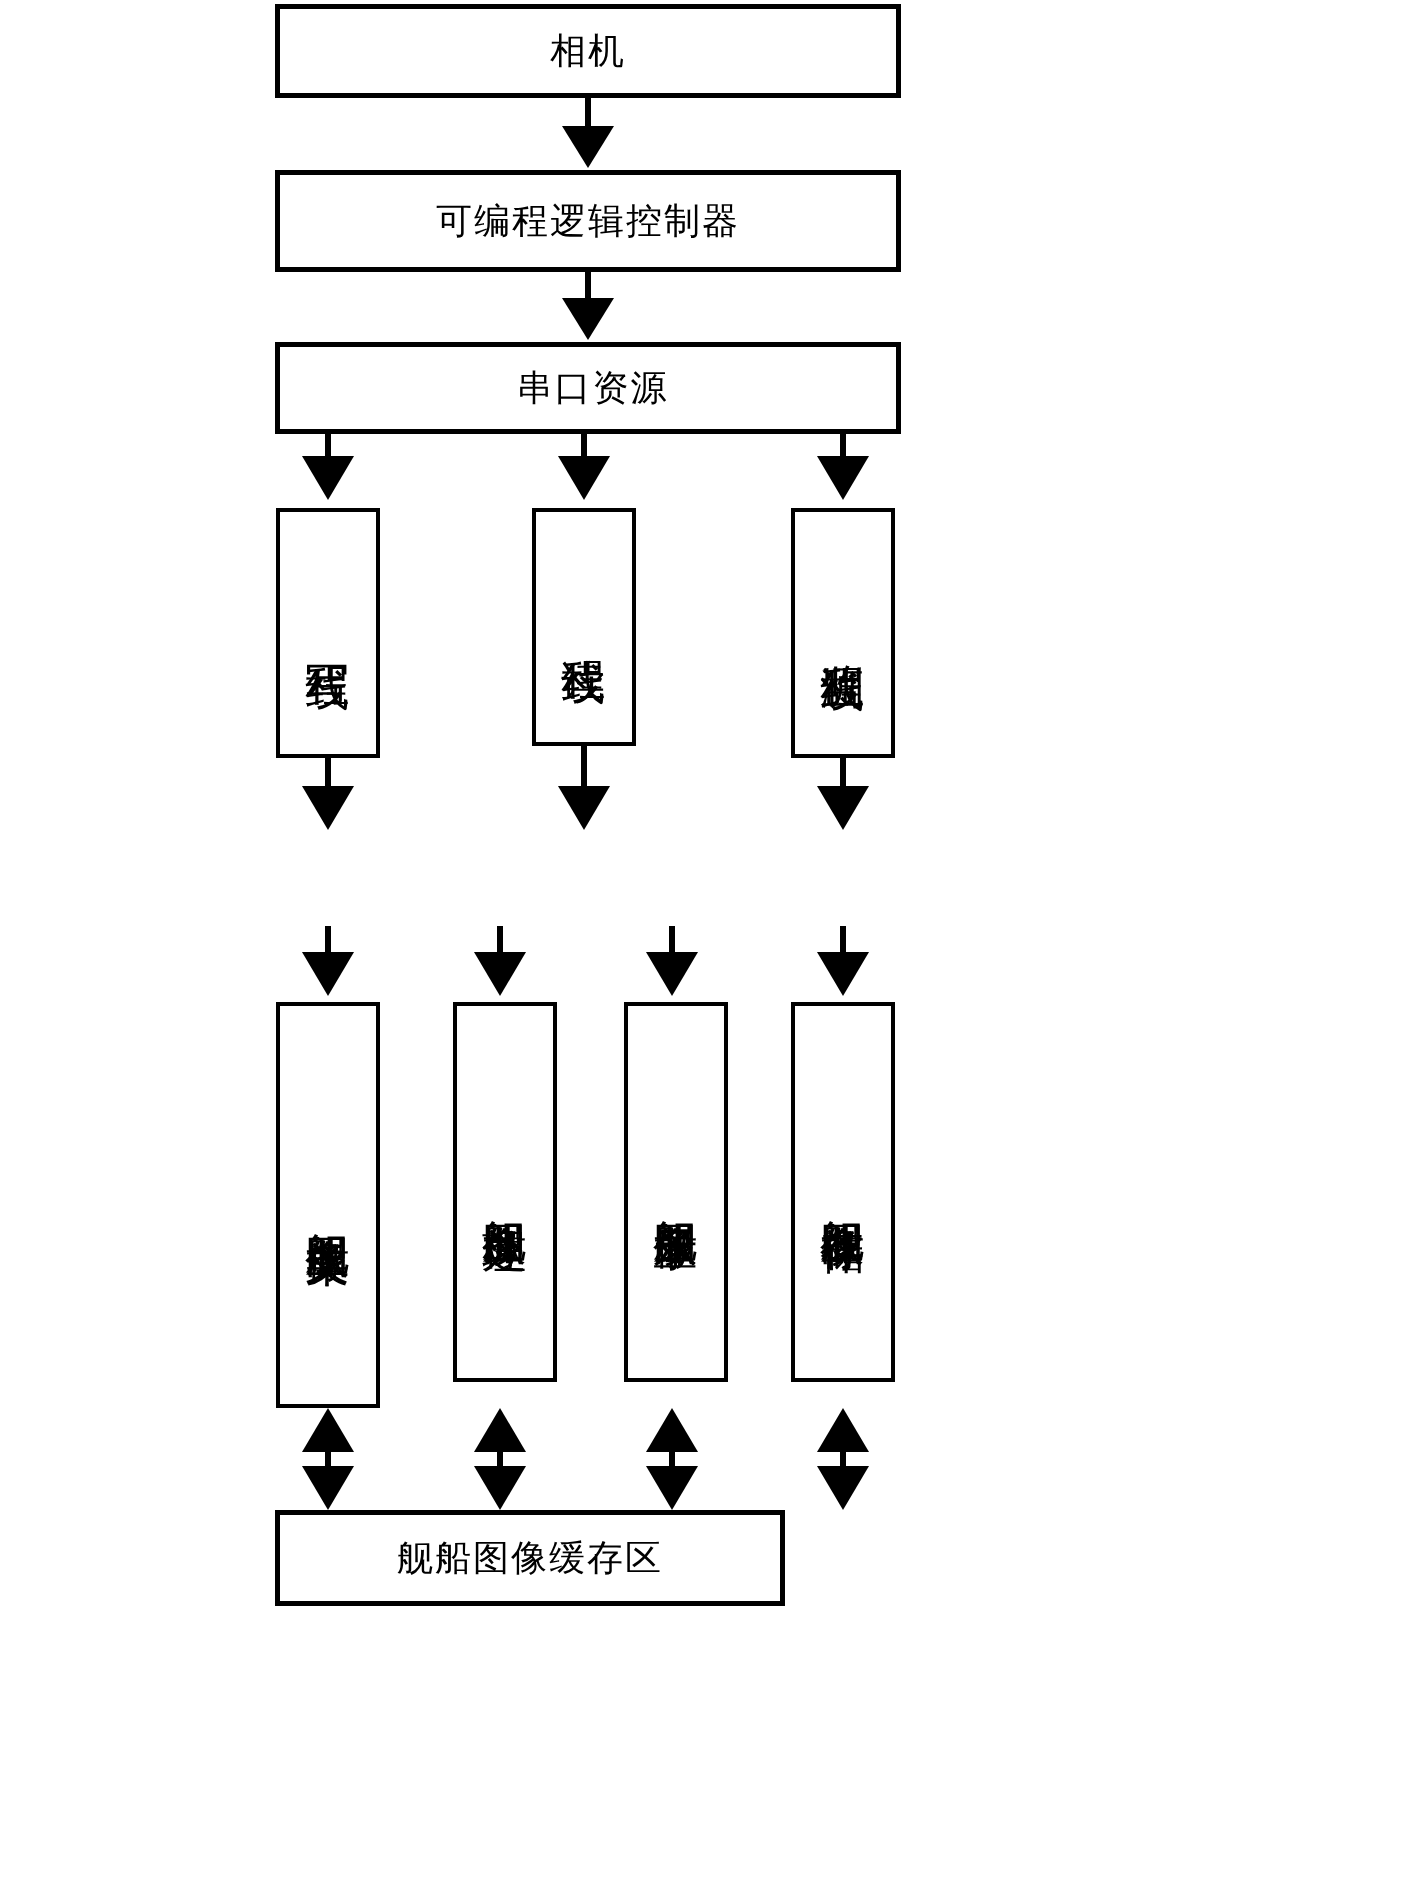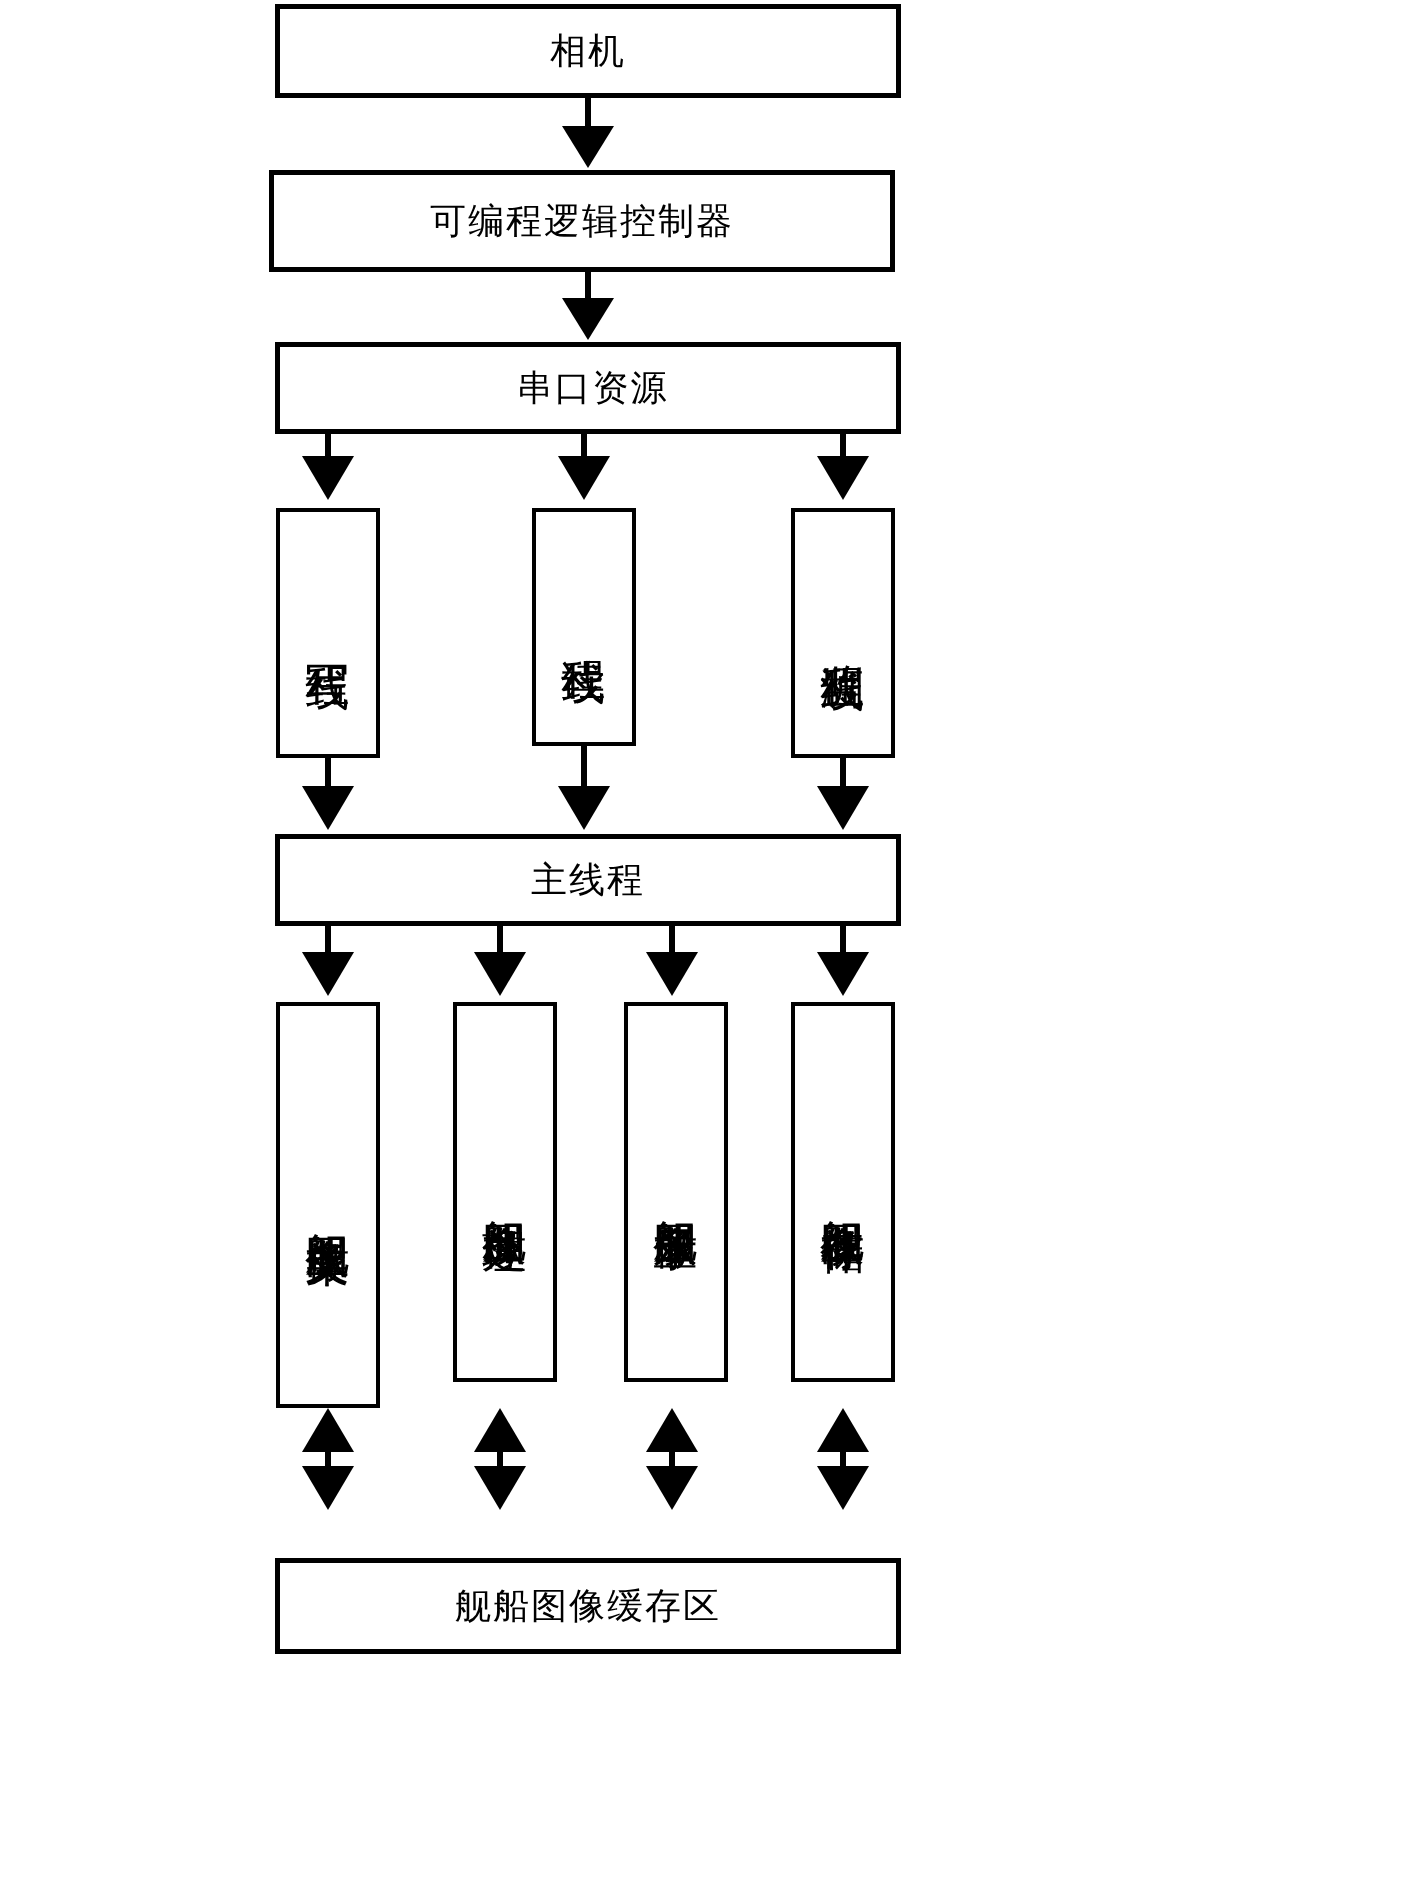--- a/index.html
+++ b/index.html
@@ -137,57 +137,54 @@
       <line x1="843" y1="1418" x2="843" y2="1500"></line>
       <polygon points="817,1452 869,1452 843,1408"></polygon>
       <polygon points="817,1466 869,1466 843,1510"></polygon>
     </g>
   </svg>
 
   <div class="node" style="left:275px; top:4px; width:626px; height:94px;">
     <span class="label-h">相机</span>
   </div>
 
-  <div class="node" style="left:269px; top:170px; width:626px; height:102px;">
+  <div class="node" style="left:275px; top:170px; width:626px; height:102px;">
     <span class="label-h">可编程逻辑控制器</span>
   </div>
 
   <div class="node" style="left:275px; top:342px; width:626px; height:92px;padding-left:9px;">
     <span class="label-h">串口资源</span>
   </div>
 
   <div class="node thin" style="left:276px; top:508px; width:104px; height:250px;">
     <span class="label-v">写线程</span>
   </div>
 
   <div class="node thin" style="left:532px; top:508px; width:104px; height:238px;">
     <span class="label-v">读线程</span>
   </div>
 
   <div class="node thin" style="left:791px; top:508px; width:104px; height:250px;">
     <span class="label-v">监测线程</span>
   </div>
 
-  <div class="node" style="left:275px; top:834px; width:626px; height:92px;">
-    <span class="label-h">主线程</span>
-  </div>
 
   <div class="node thin" style="left:276px; top:1002px; width:104px; height:406px;">
     <span class="label-v">舰船图像采集</span>
   </div>
 
   <div class="node thin" style="left:453px; top:1002px; width:104px; height:380px;">
     <span class="label-v">舰船图像处理</span>
   </div>
 
   <div class="node thin" style="left:624px; top:1002px; width:104px; height:380px;">
     <span class="label-v">舰船图像显示</span>
   </div>
 
   <div class="node thin" style="left:791px; top:1002px; width:104px; height:380px;">
     <span class="label-v">舰船图像存储</span>
   </div>
 
-  <div class="node" style="left:275px; top:1510px; width:626px; height:96px;margin-top:48px;">
+  <div class="node" style="left:275px; top:1510px; width:510px; height:96px;">
     <span class="label-h">舰船图像缓存区</span>
   </div>
 
 </div>
 
 </body></html>

